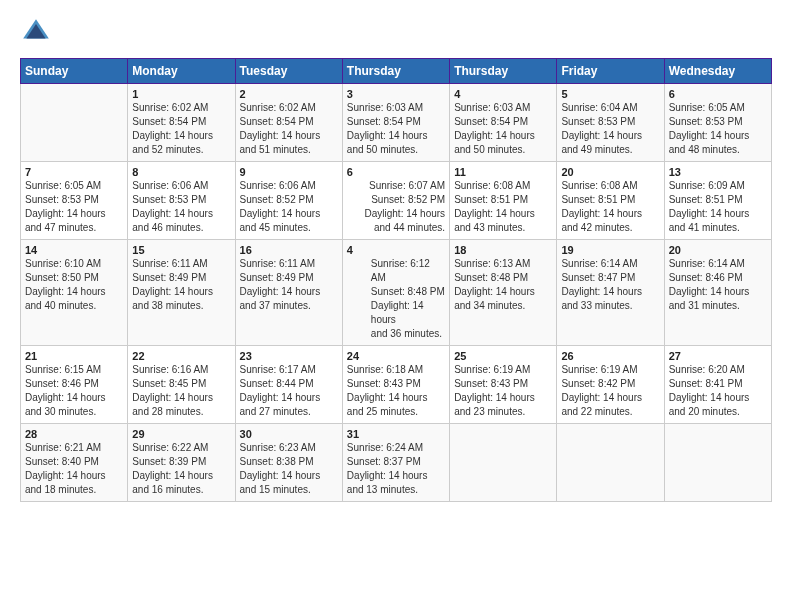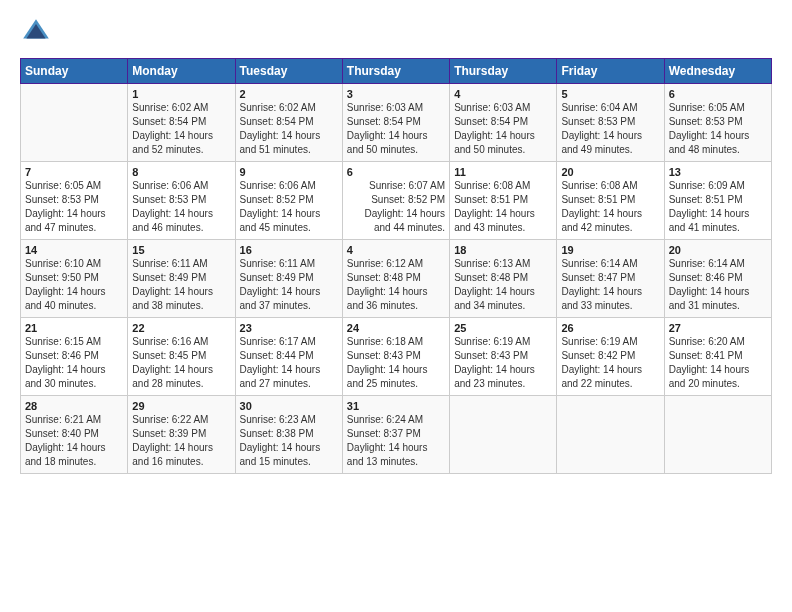--- a/index.html
+++ b/index.html
@@ -216,41 +216,41 @@
             <div class="day-info" style="white-space: pre-line;">Sunrise: 6:09 AM
 Sunset: 8:51 PM
 Daylight: 14 hours
 and 41 minutes.</div>
           </td>
         </tr>
         <tr>
           <td>
             <span class="day-num">14</span>
             <div class="day-info" style="white-space: pre-line;">Sunrise: 6:10 AM
-Sunset: 9:50 PM
+Sunset: 8:50 PM
 Daylight: 14 hours
 and 40 minutes.</div>
           </td>
           <td>
             <span class="day-num">15</span>
             <div class="day-info" style="white-space: pre-line;">Sunrise: 6:11 AM
 Sunset: 8:49 PM
 Daylight: 14 hours
 and 38 minutes.</div>
           </td>
           <td>
             <span class="day-num">16</span>
             <div class="day-info" style="white-space: pre-line;">Sunrise: 6:11 AM
 Sunset: 8:49 PM
 Daylight: 14 hours
 and 37 minutes.</div>
           </td>
           <td>
             <span class="day-num">4</span>
-            <div class="day-info" style="white-space: pre-line;">Sunrise: 6:12 AM
+            <div class="day-info" style="white-space: pre-line; margin-left: 24px;">Sunrise: 6:12 AM
 Sunset: 8:48 PM
 Daylight: 14 hours
 and 36 minutes.</div>
           </td>
           <td>
             <span class="day-num">18</span>
             <div class="day-info" style="white-space: pre-line;">Sunrise: 6:13 AM
 Sunset: 8:48 PM
 Daylight: 14 hours
 and 34 minutes.</div>

